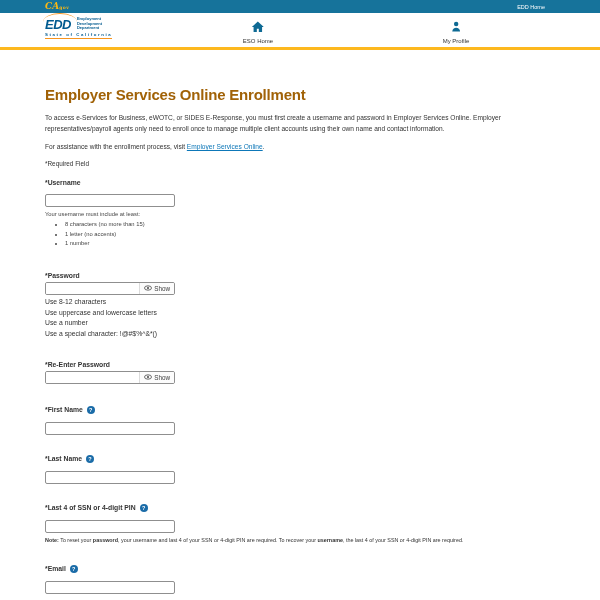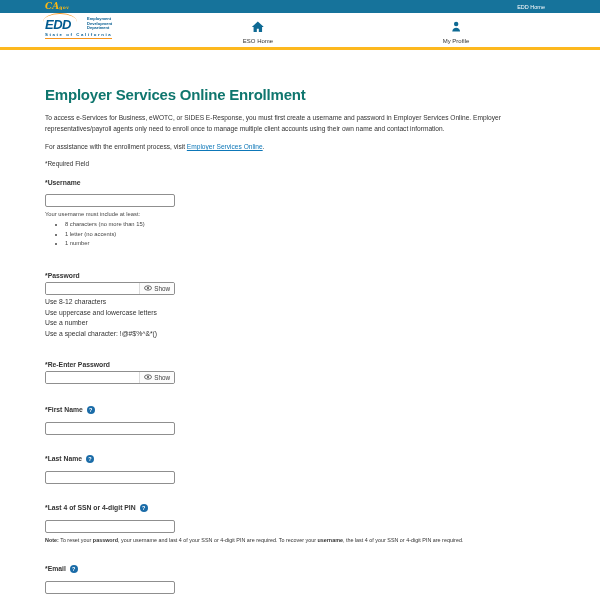--- a/index.html
+++ b/index.html
@@ -10,36 +10,36 @@
   .topbar { height:13px; background:#16739b; display:flex; align-items:center;
             justify-content:space-between; padding:0 55px 0 45px; }
   .ca-logo { color:#fdb913; font-family:"DejaVu Serif", serif; font-style:italic;
              font-weight:bold; font-size:9px; line-height:10px; cursor:pointer; }
   .ca-logo .gov { font-size:4.5px; font-style:normal; vertical-align:baseline; letter-spacing:.5px; }
   .topbar-link { color:#fff; font-size:5.5px; text-decoration:none; cursor:pointer; }
 
   
   .header { position:relative; height:37px; background:#fff; border-bottom:3px solid #fdb81e; }
   .edd-logo { position:absolute; left:45px; top:4px; cursor:pointer; }
-  .edd-top { display:flex; align-items:flex-end; gap:6px; position:relative;justify-content:space-between; }
+  .edd-top { display:flex; align-items:flex-end; gap:6px; position:relative; }
   .edd-top::before { content:""; position:absolute; left:-2px; top:-4px; width:34px; height:8px;
                      border-top:1.5px solid #f7941d; border-radius:50% / 100% 100% 0 0; }
   .edd-word { color:#005a8f; font-weight:bold; font-style:italic; font-size:13px; line-height:12px; letter-spacing:-.5px; }
   .edd-dept { display:flex; flex-direction:column; }
   .edd-dept span { font-size:4px; line-height:4.6px; color:#005a8f; font-weight:bold; }
   .edd-state { margin-top:1px; font-size:4.3px; letter-spacing:1.6px; color:#005a8f; font-weight:bold;
                border-bottom:1.5px solid #f7941d; padding-bottom:1.5px; }
   .nav-item { position:absolute; top:5px; transform:translateX(-50%); text-align:center; cursor:pointer; }
   .nav-item.eso { left:258px; }
   .nav-item.profile { left:456px; }
   .nav-item .nav-label { display:block; font-size:6px; color:#333; margin-top:2px; }
 
   
   .main { padding:0 45px; }
-  h1.page-title { font-size:15px; font-weight:bold; color:#0f766e; margin-top:36px; letter-spacing:-.2px; }
+  h1.page-title { font-size:15px; font-weight:bold; color:#a16207; margin-top:36px; letter-spacing:-.2px; }
   .intro { font-size:6.6px; line-height:1.6; color:#333; margin-top:10px; max-width:508px; }
   .assist { font-size:6.6px; color:#333; margin-top:9px; }
   .assist a { color:#0d77b8; text-decoration:underline; cursor:pointer; }
   .required-note { font-size:6.4px; color:#333; margin-top:10px; }
 
   .group { margin-top:22px; }
   .group.tight { margin-top:12px; }
   .field-label { display:flex; align-items:center; font-size:6.8px; font-weight:bold;
                  color:#333; margin-bottom:3px; }
   .help-icon { display:inline-block; width:8px; height:8px; border-radius:50%; background:#1b6ca8;

